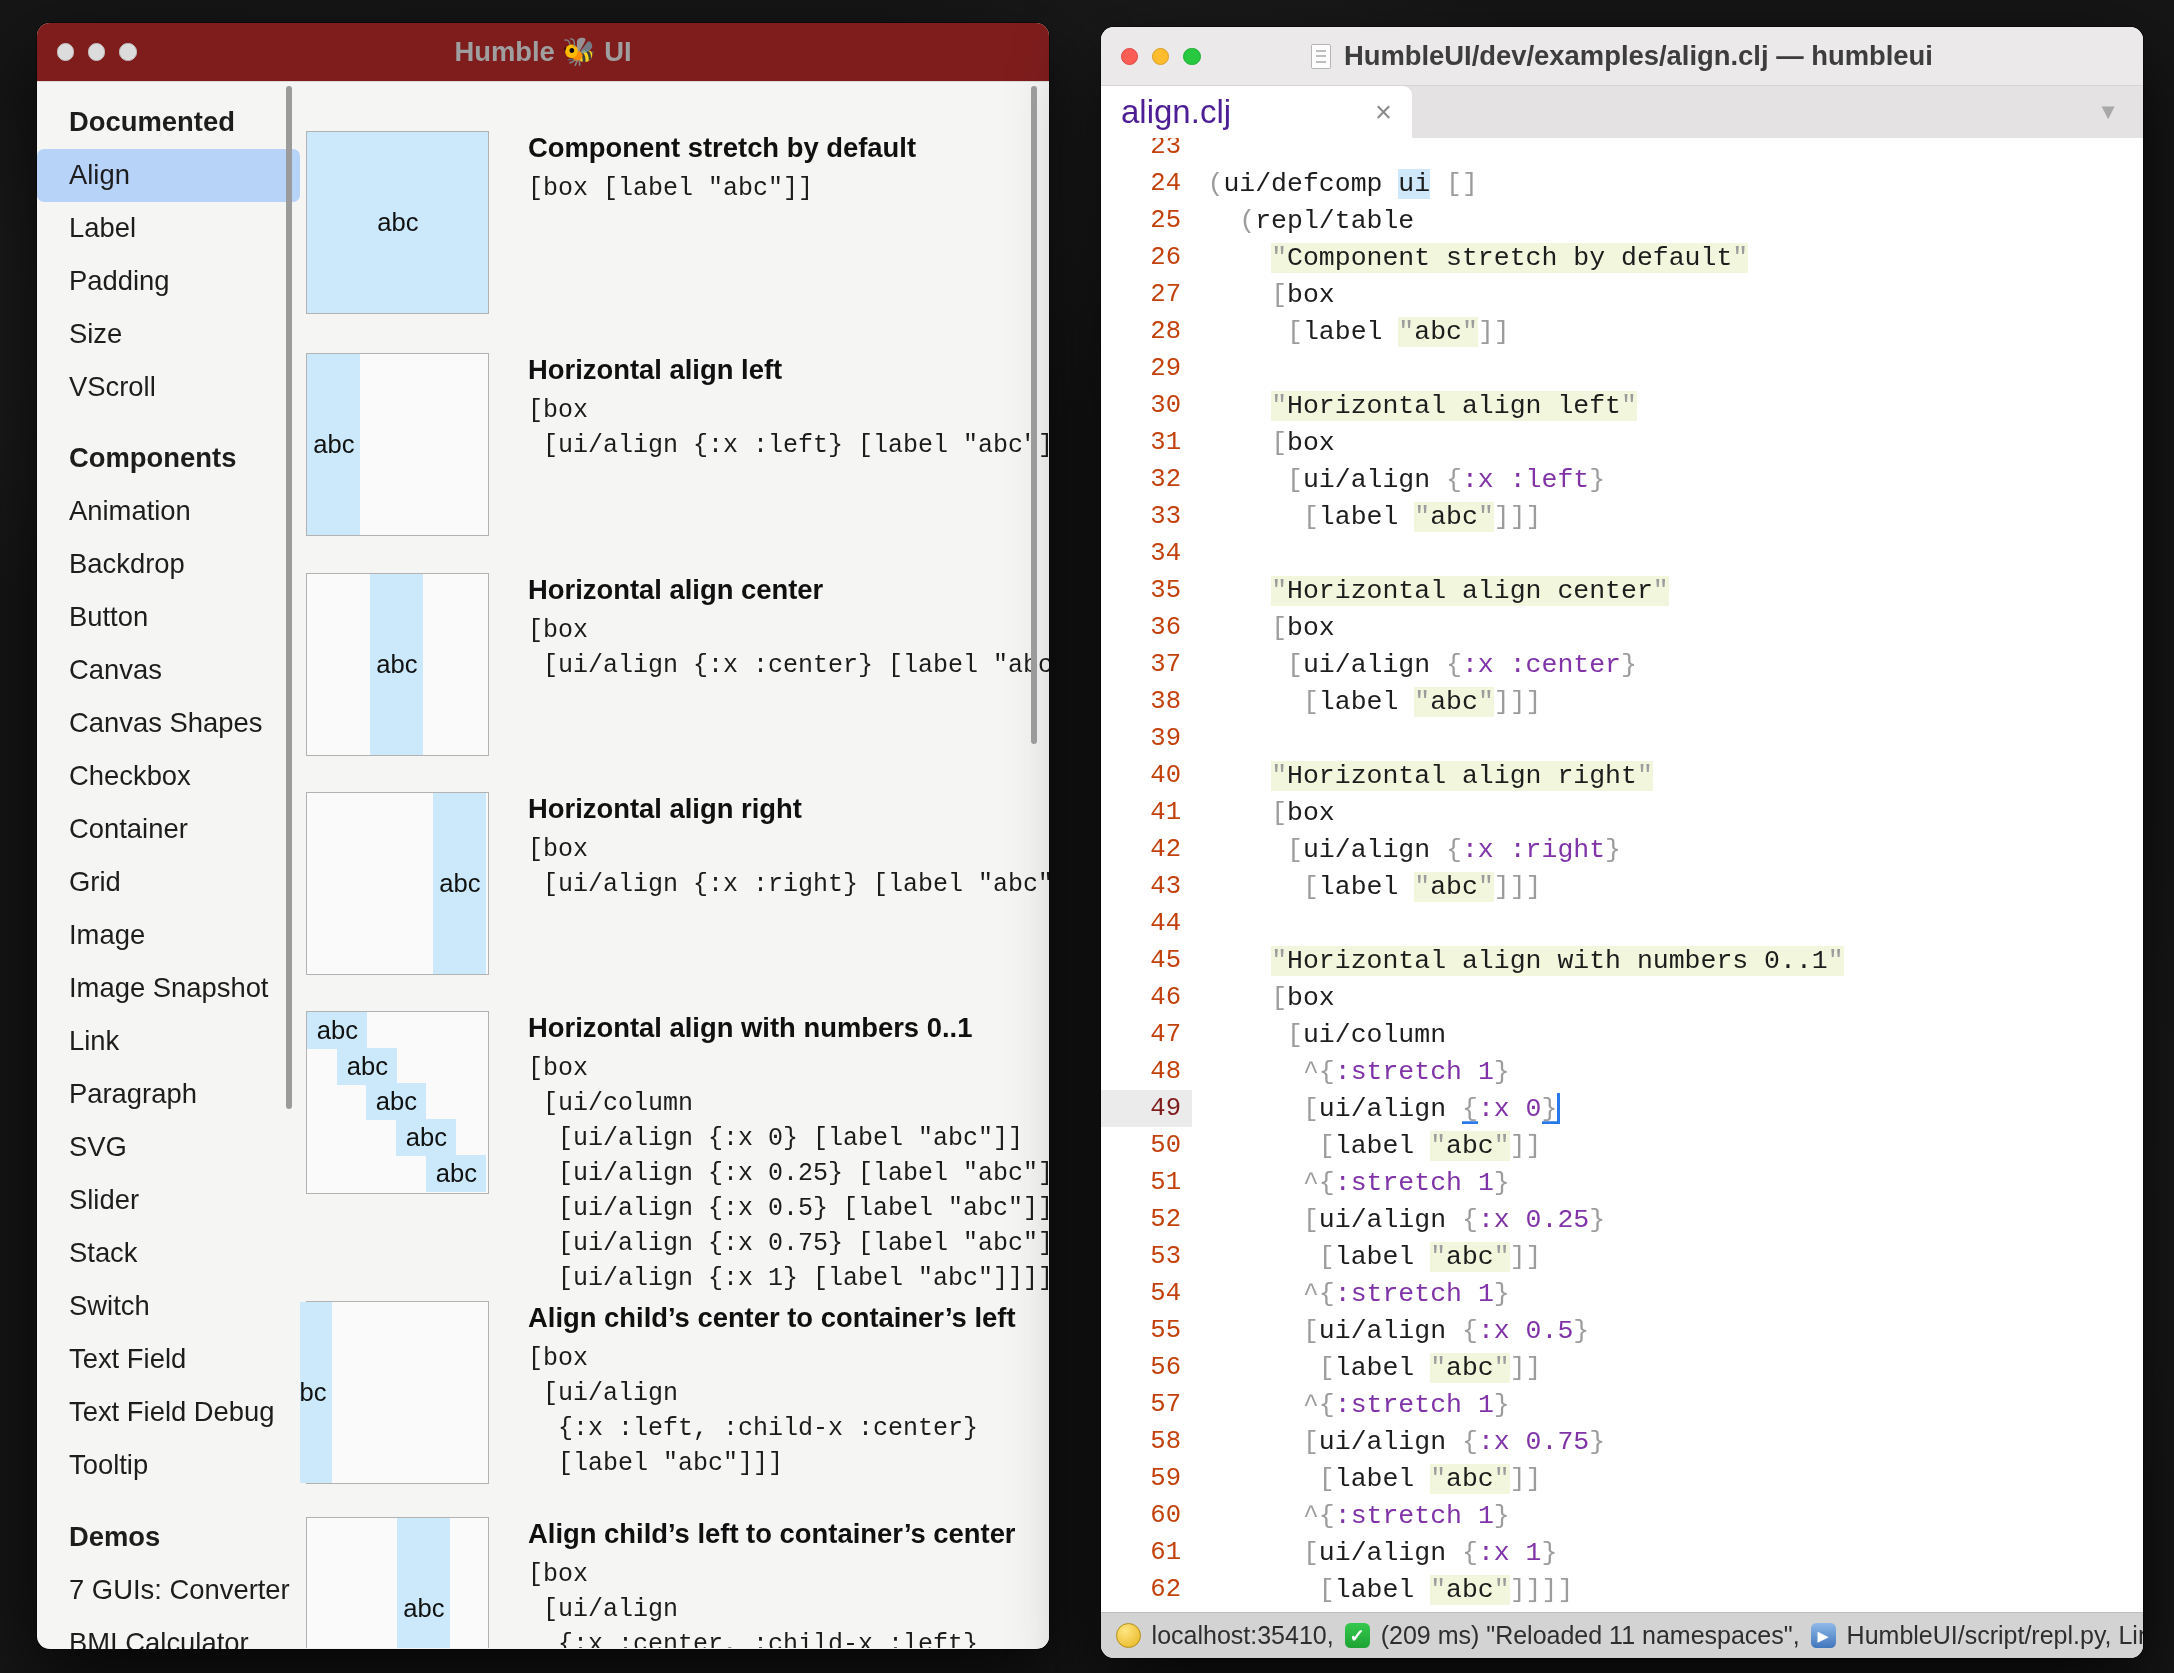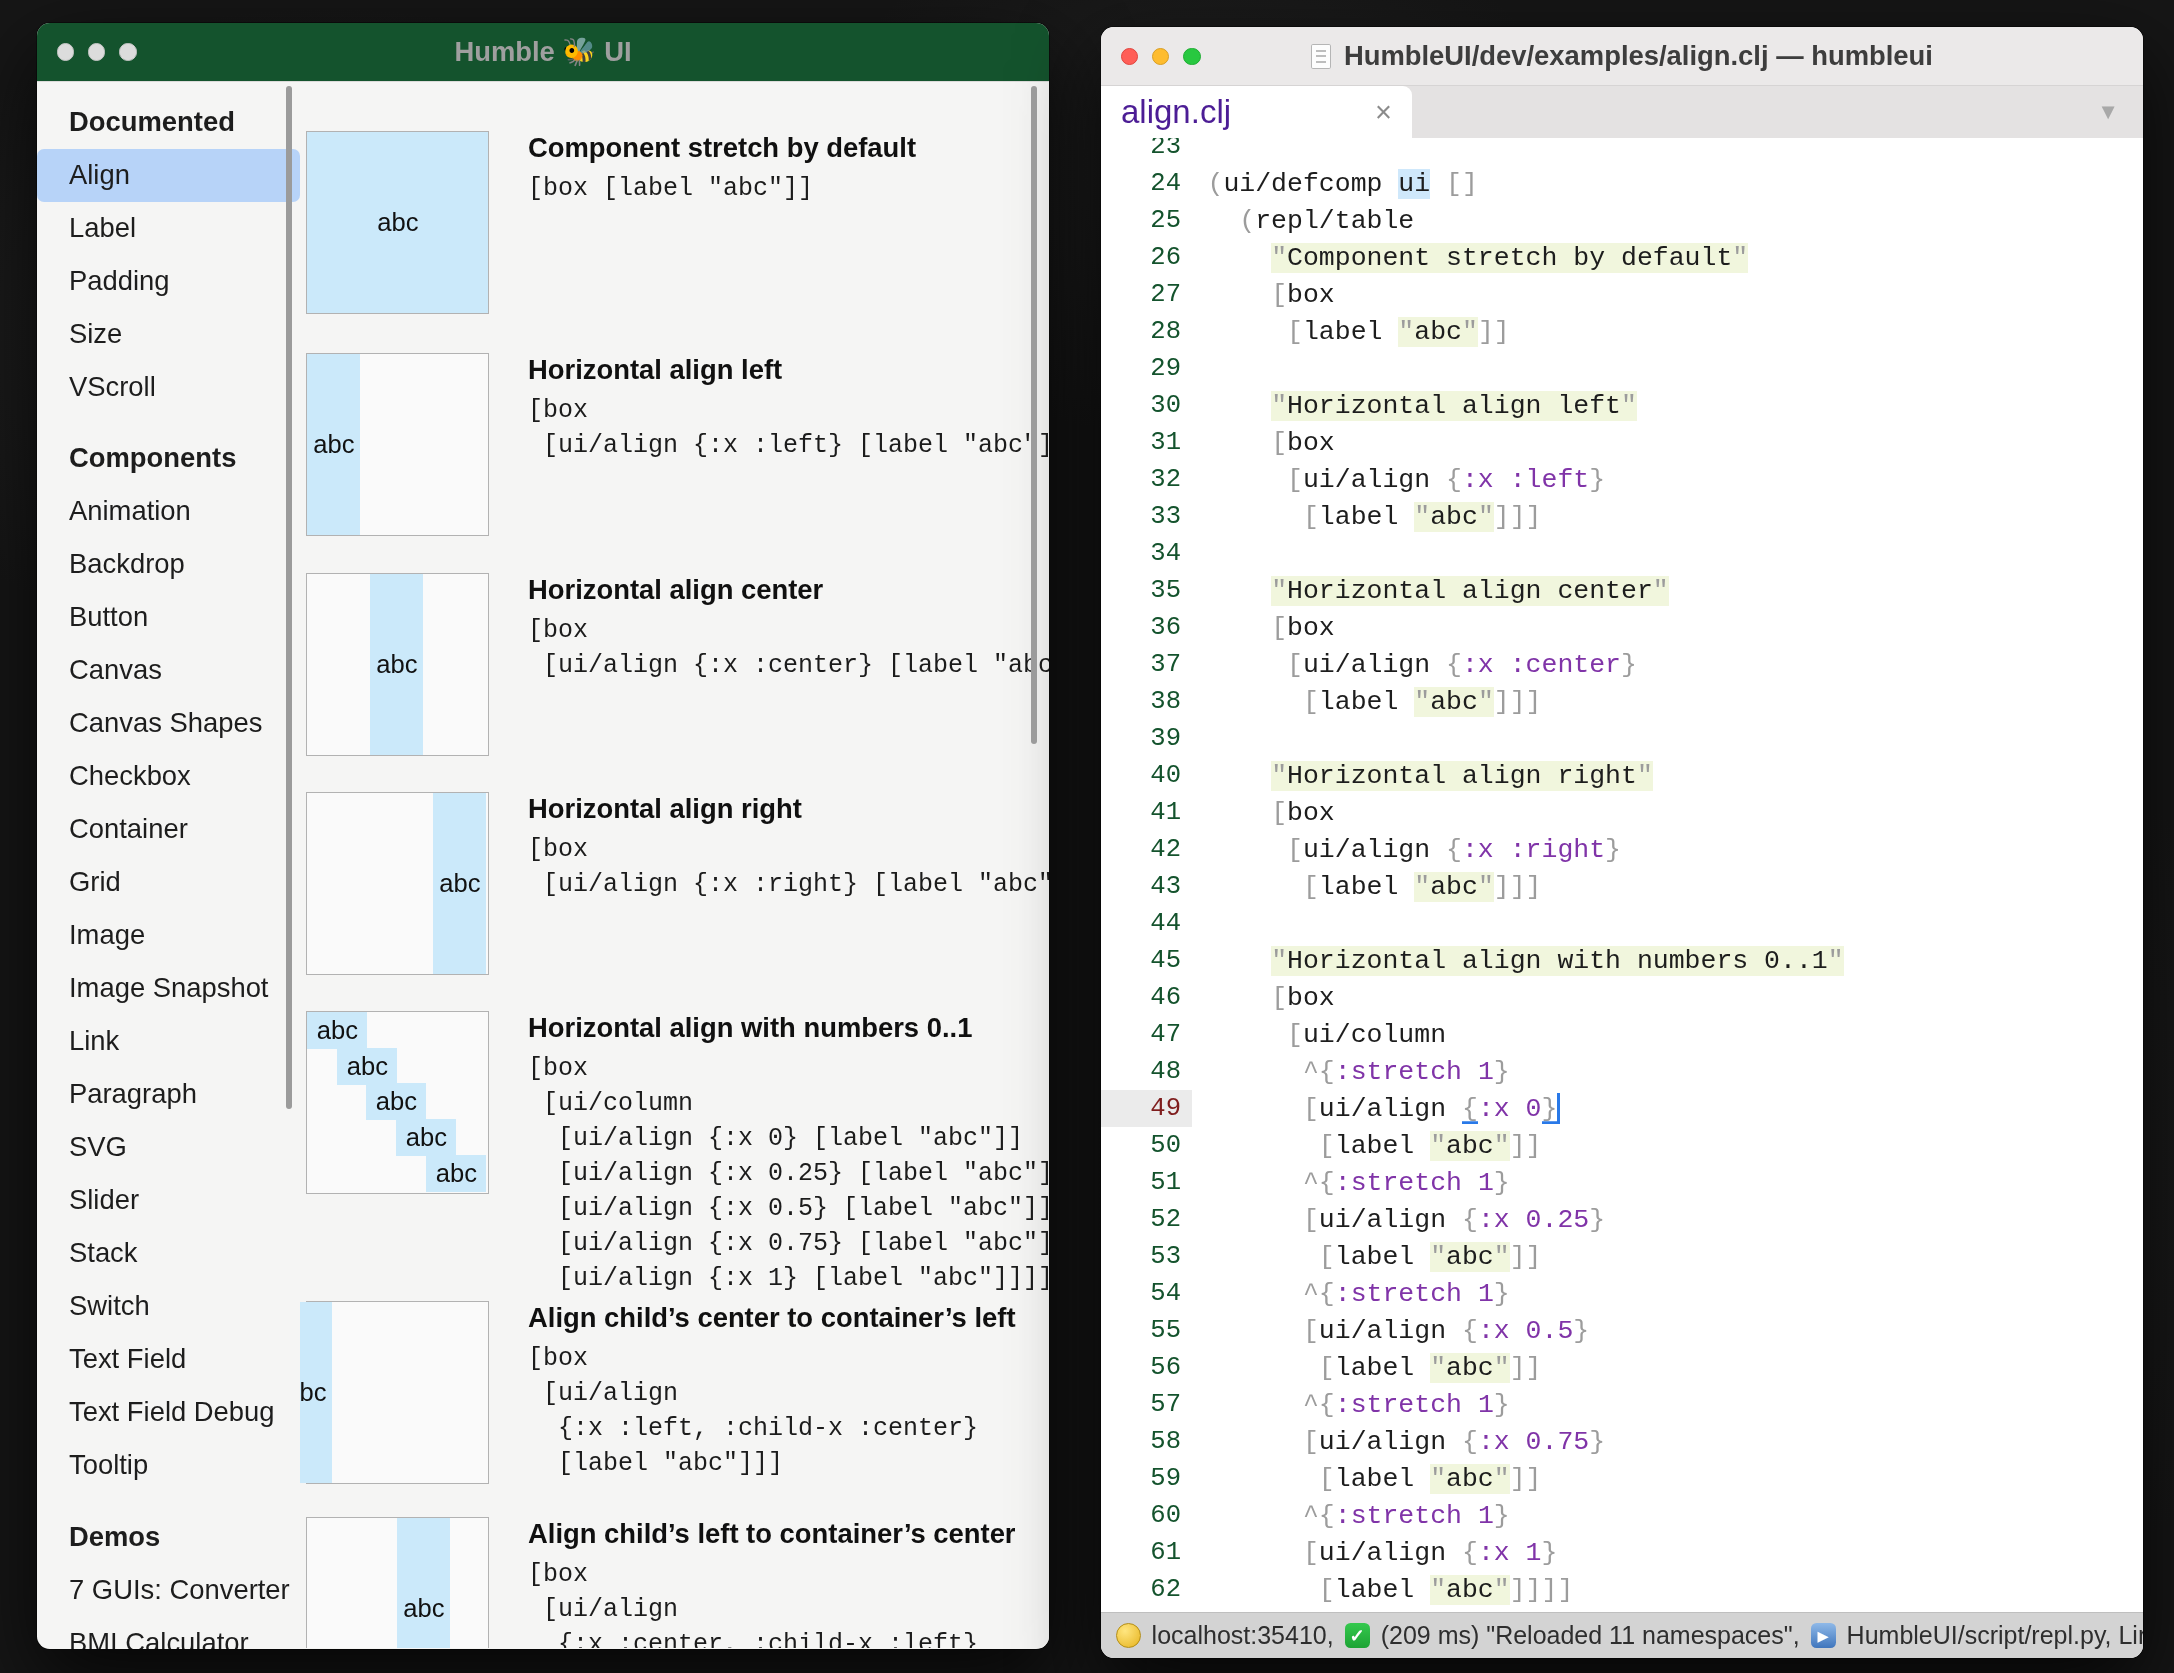--- a/index.html
+++ b/index.html
@@ -12,21 +12,21 @@
       radial-gradient(640px 457px at 55% 10%, rgba(80,80,80,.15), transparent 60%),
       #161616;
     font-family:"Liberation Sans", sans-serif;
   }
   .window { position:absolute; border-radius:12.8px; overflow:hidden;
     box-shadow:0 31px 82px rgba(0,0,0,.75), 0 0 0 0.9px rgba(0,0,0,.4); }
 
   
   .left-window { left:37px; top:23px; width:1012px; height:1626px; background:#f5f5f4; }
   .titlebar { height:59px; position:relative; display:flex; align-items:center; justify-content:center; }
-  .left-window .titlebar { background:#14532d; border-bottom:0.9px solid #dcdbda; }
+  .left-window .titlebar { background:#7f1d1d; border-bottom:0.9px solid #dcdbda; }
   .lights { position:absolute; left:20px; top:0; height:100%; display:flex; align-items:center; gap:13.7px; }
   .light { width:17.4px; height:17.4px; border-radius:50%; }
   .light.inactive { background:#dcdcdc; border:0.9px solid #c6c6c6; }
   .light.red    { background:#ff5e57; border:0.9px solid #e0443e; }
   .light.yellow { background:#febc2e; border:0.9px solid #d89e24; }
   .light.green  { background:#28c840; border:0.9px solid #1ead32; }
   .win-title { font-size:27.4px; font-weight:bold; color:#9f9f9f; }
 
   .lw-body { position:relative; height:1566px; display:flex; }
   .sidebar { width:263px; padding-top:13.7px; position:relative; flex:none; }
@@ -69,21 +69,21 @@
     border-radius:0 9.1px 0 0; display:flex; align-items:center; padding:0 20px; }
   .tab-label { font-size:33px; color:#4c1d95; }
   .tab-close { margin-left:auto; color:#8b8b8b; font-size:29px; line-height:1; }
   .tab-dropdown { position:absolute; right:24px; top:12.8px; color:#a8a8a8; font-size:22px; }
 
   .editor { position:relative; height:1473px; overflow:hidden; background:#fff;
     font-family:"Liberation Mono","DejaVu Sans Mono",monospace; cursor:text; }
   .code-lines { position:absolute; top:-10px; left:0; right:0; }
   .line { display:flex; height:37px; align-items:center; }
   .lnum { width:91px; flex:none; text-align:right; padding-right:11px;
-    font-size:25.6px; color:#14532d; height:100%; display:flex; align-items:center; justify-content:flex-end; }
+    font-size:25.6px; color:#c2410c; height:100%; display:flex; align-items:center; justify-content:flex-end; }
   .line.current .lnum { background:#ebebeb; color:#7f1d1d; }
   .lcode { font-size:26.5px; white-space:pre; margin-left:15.5px; color:#1d1d1d; }
   .tk-p { color:#9c9c9c; }
   .tk-s { color:#1d1d1d; }
   .tk-k { color:#8034a8; }
   .tk-n { color:#8034a8; }
   .tk-q { color:#9c9c9c; background:#f1f6dd; }
   .tk-t { color:#1d1d1d; background:#f1f6dd; }
   .tk-hl { color:#1d1d1d; background:#cfe8fb; }
   .tk-m { color:#9c9c9c; box-shadow:inset 0 -2.7px 0 #2979e8; }

